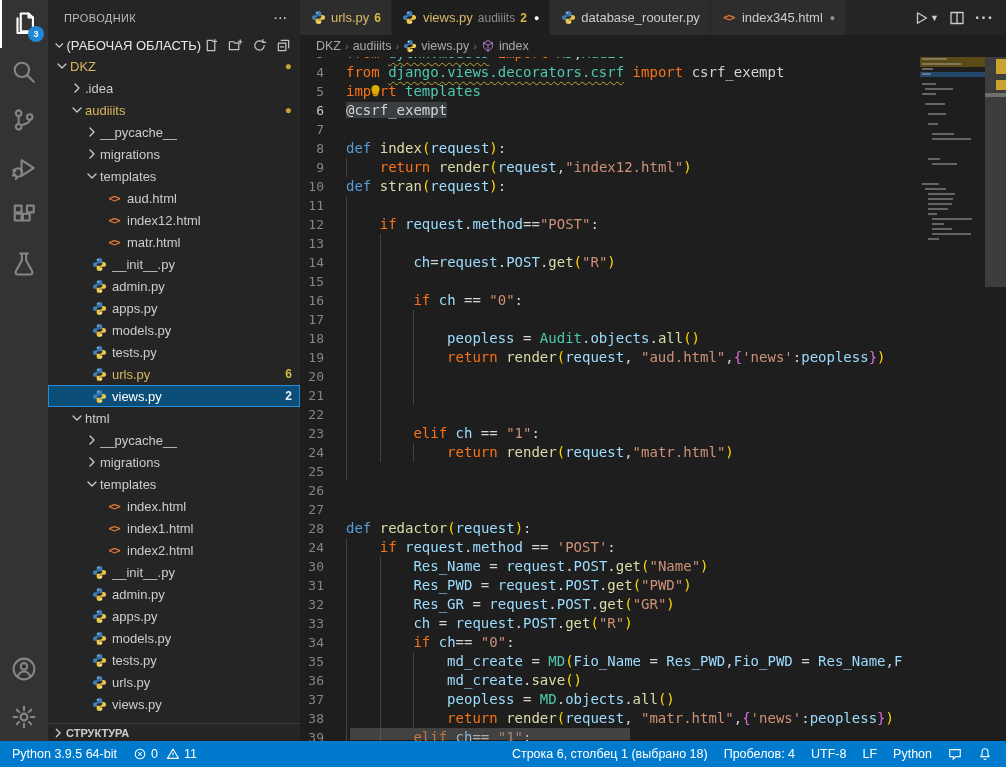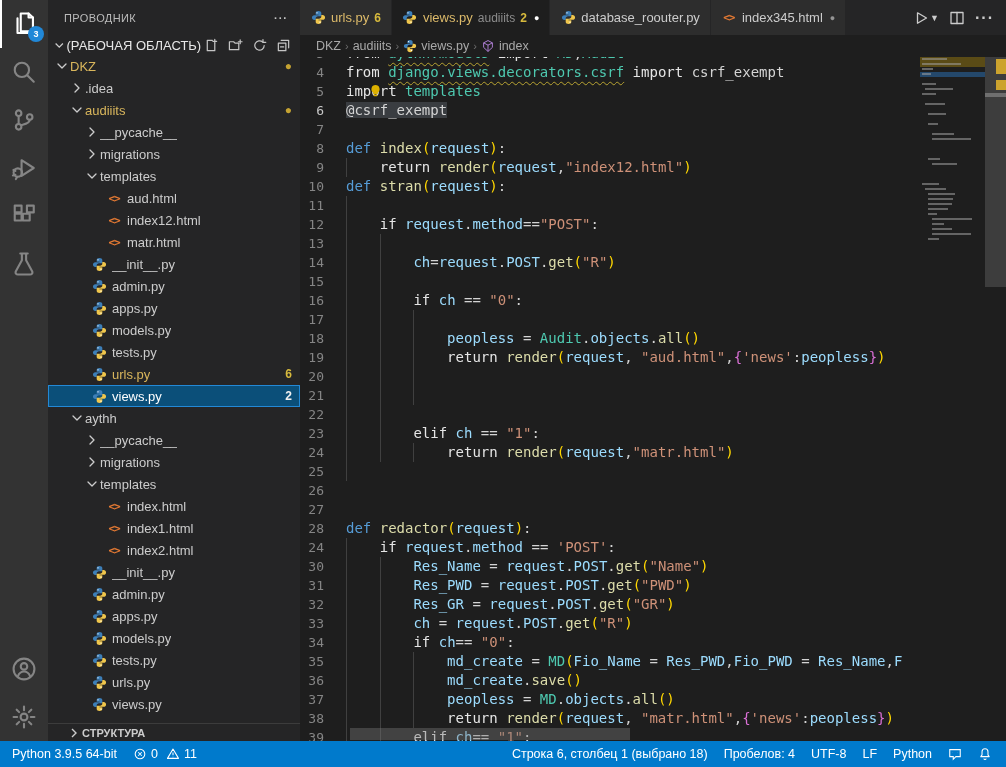--- a/index.html
+++ b/index.html
@@ -32,21 +32,21 @@
   .tree-row .ficon { width:18px; height:16px; flex-shrink:0; display:flex; align-items:center; justify-content:center; margin-right:4px; }
   .tree-row .ficon svg { width:15px; height:15px; }
   .html-glyph { color:#e37933; font-family:"DejaVu Sans Mono",monospace; font-size:11px; font-weight:bold; letter-spacing:-1px; }
   .tree-row.modified > .tlabel { color:#d9b65c; }
   .tree-row.selected { background:#0b4f79; box-shadow:inset 0 0 0 1px #2389d6; color:#ffffff; }
   .tree-row .tlabel { overflow:hidden; text-overflow:ellipsis; }
   .tree-row .rightmeta { margin-left:auto; font-size:12px; }
   .badge-gold { color:#d7ba3d; }
   .badge-white { color:#f0f0f0; }
   .dot-gold { color:#c5a332; font-size:10px; }
-  .sb-outline { height:18px; border-top:1px solid #3c3c3c; display:flex; align-items:center; font-size:11px; font-weight:bold; color:#cccccc; padding-left:18px; flex-shrink:0; }
+  .sb-outline { height:18px; border-top:1px solid #3c3c3c; display:flex; align-items:center; font-size:11px; font-weight:bold; color:#cccccc; padding-left:2px; flex-shrink:0; }
   .sb-outline .chev { width:16px; display:flex; justify-content:center; }
 
   
   .editorgroup { flex:1; display:flex; flex-direction:column; min-width:0; background:#1e1e1e; }
   .tabbar { height:35px; background:#252526; display:flex; flex-shrink:0; align-items:stretch; }
   .tab { display:flex; align-items:center; padding:0 10px; background:#2d2d2d; border-right:1px solid #252526; font-size:13px; color:#969696; cursor:pointer; white-space:nowrap; gap:5px; }
   .tab.active { background:#1e1e1e; color:#ffffff; }
   .tab .tab-icon { width:16px; height:16px; display:flex; align-items:center; justify-content:center; }
   .tab .tab-icon svg { width:15px; height:15px; }
   .tab-name.gold { color:#dcba6a; }
@@ -67,21 +67,21 @@
   .bc-item svg { width:14px; height:14px; }
 
   .editor-body { flex:1; display:flex; min-height:0; }
   .code-viewport { flex:1; position:relative; overflow:hidden; }
   .code { position:absolute; top:-13px; left:0; right:0; font-family:"DejaVu Sans Mono","Liberation Mono",monospace; font-size:14px; line-height:19px; }
   .line { height:19px; display:flex; white-space:pre; position:relative; }
   .ln { flex:0 0 46px; text-align:right; padding-right:22px; color:#858585; font-size:13px; user-select:none; }
   .line.cur .ln { color:#c6c6c6; }
   .lc { white-space:pre; }
   .ind { display:inline-block; width:4ch; box-shadow:inset 1px 0 0 #404040; height:19px; vertical-align:top; }
-  .tk-k { color:#e5e5e5; } .tk-d { color:#569cd6; } .tk-f { color:#dcdcaa; }
+  .tk-k { color:#f97316; } .tk-d { color:#569cd6; } .tk-f { color:#dcdcaa; }
   .tk-c { color:#4ec9b0; } .tk-v { color:#9cdcfe; } .tk-s { color:#ce9178; }
   .tk-t { color:#d4d4d4; } .tk-b1 { color:#ffd700; } .tk-b2 { color:#da70d6; }
   .tk-sel { background:#3a3d41; color:#d4d4d4; }
   .tk-sq { text-decoration:underline; text-decoration-style:wavy; text-decoration-color:#b8a432; text-decoration-thickness:1px; text-underline-offset:4px; }
   .bulb { position:absolute; left:68px; top:2px; width:15px; height:15px; z-index:3; }
   .hscroll { position:absolute; bottom:1px; left:50px; width:280px; height:12px; background:rgba(121,121,121,.4); }
 
   .minimap { width:65px; flex-shrink:0; position:relative; background:#1e1e1e; overflow:hidden; }
   .mm-band { position:absolute; left:0; width:65px; }
   .mm-bar { position:absolute; height:2px; background:rgba(160,160,160,.55); }
@@ -358,21 +358,21 @@
             </span>
             <span class="tlabel">views.py</span>
             <span class="rightmeta badge-white" style="font-weight: bold;">2</span>
           </div>
           <div class="tree-row" style="padding-left: 21px;">
             <span class="tchev">
               <svg viewBox="0 0 16 16" fill="none" stroke="currentColor" stroke-width="1.3" stroke-linejoin="round" stroke-linecap="round">
                 <path d="M4 6l4 4 4-4"></path>
               </svg>
             </span>
-            <span class="tlabel">aythh</span>
+            <span class="tlabel">html</span>
           </div>
           <div class="tree-row" style="padding-left: 36px;">
             <span class="tchev">
               <svg viewBox="0 0 16 16" fill="none" stroke="currentColor" stroke-width="1.3" stroke-linejoin="round" stroke-linecap="round">
                 <path d="M6 4l4 4-4 4"></path>
               </svg>
             </span>
             <span class="tlabel">__pycache__</span>
           </div>
           <div class="tree-row" style="padding-left: 36px;">

